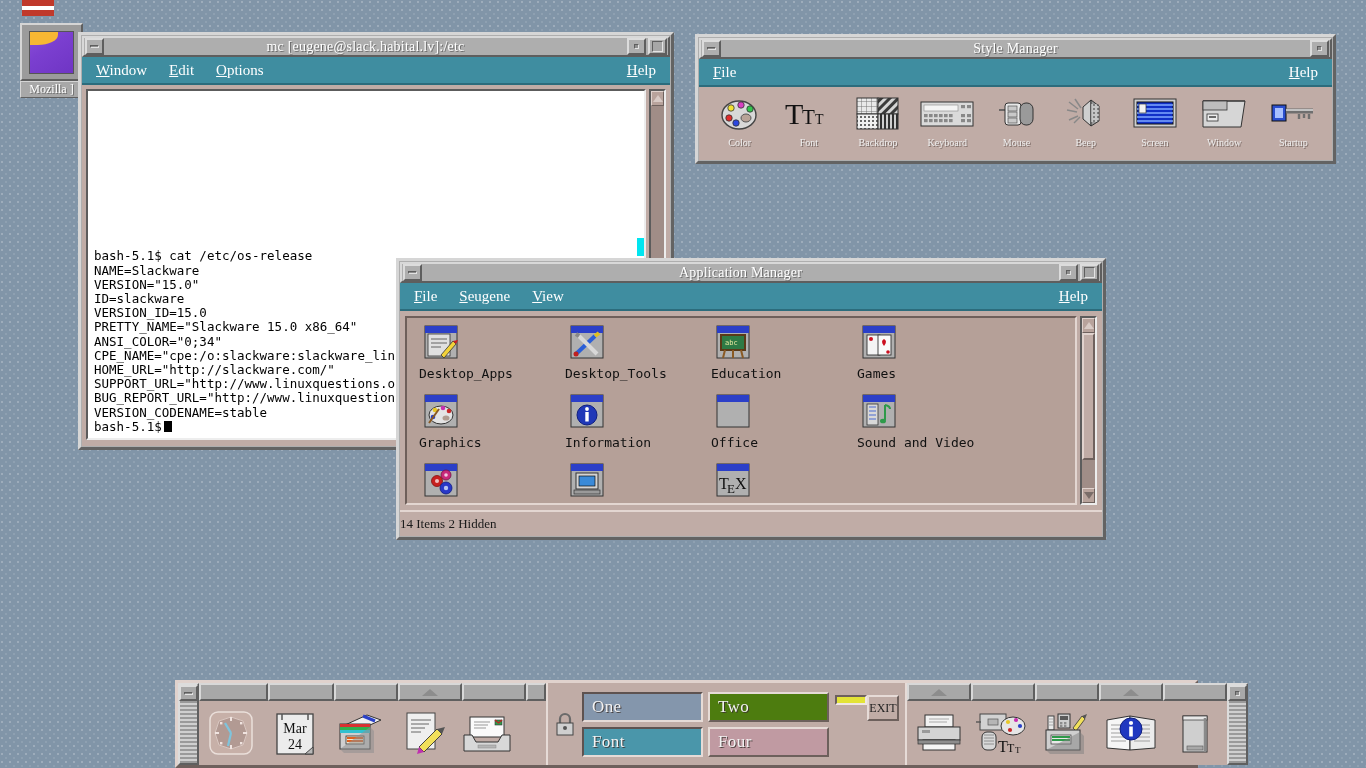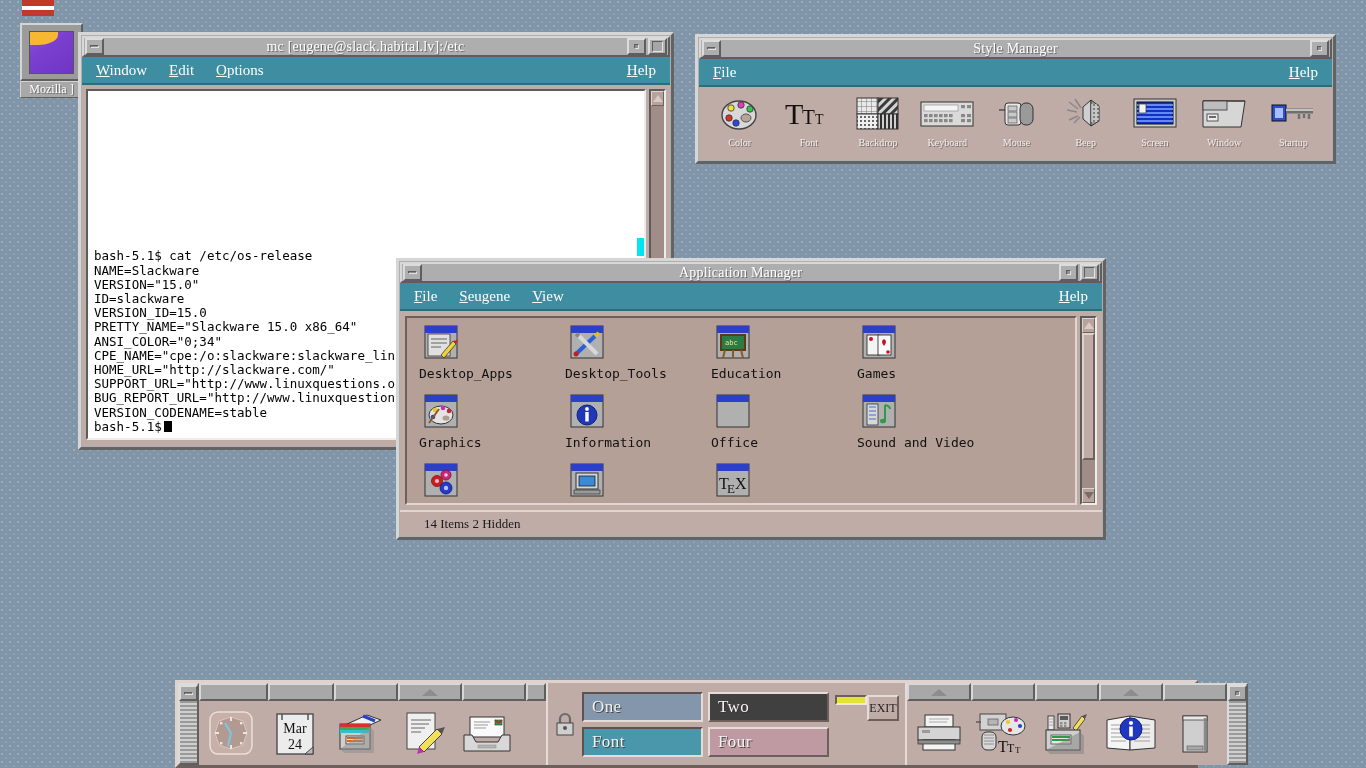--- a/index.html
+++ b/index.html
@@ -134,21 +134,21 @@
     padding: 6px 0 0 12px; row-gap: 8px;
   }
   .app-cell { height: 61px; }
   .app-ico { width: 36px; height: 36px; margin-left: 4px; }
   .app-lbl {
     font-family: "DejaVu Sans Mono", monospace; font-size: 13px; color: #111;
     margin-top: 2px; white-space: nowrap;
   }
   .app-status {
     height: 26px; background: #c0aca6; display: flex; align-items: center;
-    padding-left: 24px; font-size: 13px; color: #1a1a1a;
+    padding-left: 0; font-size: 13px; color: #1a1a1a;
     border-top: 2px solid #e3d6d1;
     text-align: center;
   }
 
   
   #mozilla { position: absolute; left: 20px; top: 0px; width: 63px; }
   #moz-frame {
     width: 63px; height: 58px; background: #9b9b9b;
     border-top: 2px solid #d5d5d5; border-left: 2px solid #d5d5d5;
     border-right: 2px solid #5f5f5f; border-bottom: 2px solid #5f5f5f;
@@ -763,21 +763,21 @@
     <svg class="lock-ico" viewBox="0 0 22 26">
       <path d="M6 12 V8 a5 5 0 0 1 10 0 V12" fill="none" stroke="#6a6a6a" stroke-width="2.2"></path>
       <rect x="3" y="12" width="16" height="12" fill="#cfcfcf" stroke="#444"></rect>
       <circle cx="11" cy="17" r="2" fill="#555"></circle>
     </svg>
 
     <div class="ws-grid">
       <div class="ws-btn sel" style="background:#8496ac">
         <span>One</span>
       </div>
-      <div class="ws-btn" style="background:#404040">
+      <div class="ws-btn" style="background:#4d7c0f">
         <span>Two</span>
       </div>
       <div class="ws-btn sel" style="background:#4a96aa">
         <span>Font</span>
       </div>
       <div class="ws-btn" style="background:#c09aa2">
         <span>Four</span>
       </div>
     </div>
 

